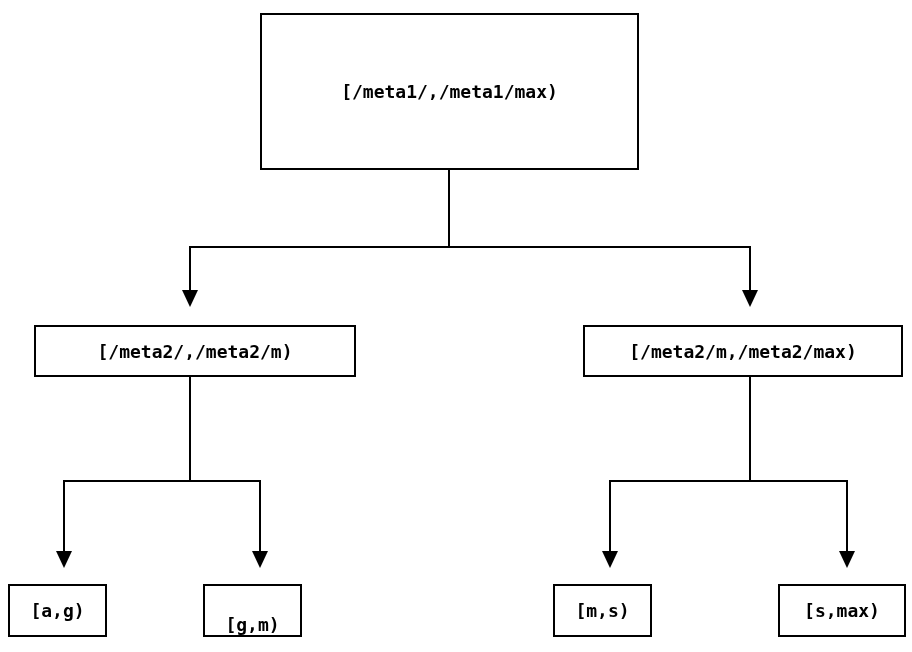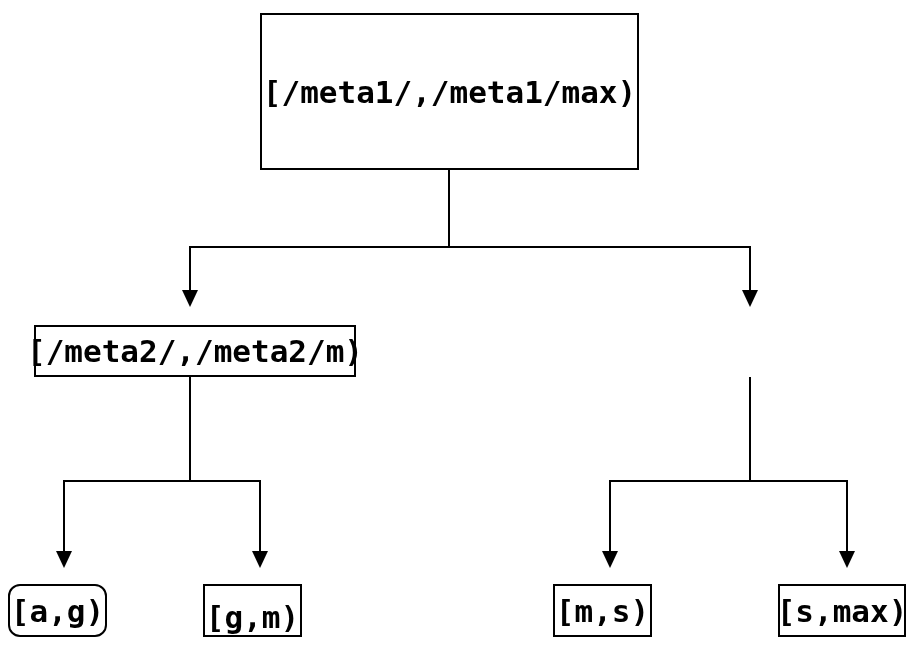--- a/index.html
+++ b/index.html
@@ -17,21 +17,21 @@
   }
   .node {
     position: absolute;
     box-sizing: border-box;
     border: 2px solid #000000;
     background: #ffffff;
     display: flex;
     align-items: center;
     justify-content: center;
     font-family: "DejaVu Sans Mono", "Liberation Mono", monospace;
-    font-size: 31px;
+    font-size: 18px;
     font-weight: bold;
     color: #000000;
     white-space: nowrap;
   }
   .edge-line {
     position: absolute;
     background: #000000;
   }
   .arrowhead {
     position: absolute;
@@ -39,35 +39,38 @@
     height: 0;
     border-left: 8px solid transparent;
     border-right: 8px solid transparent;
     border-top: 17px solid #000000;
   }
 
   
   .n-root { left: 260px; top: 13px;  width: 379px; height: 157px; }
   .n-l    { left: 23px;  top: 325px; width: 322px; height: 52px; margin-left: 11px;  }
   .n-r    { left: 583px; top: 325px; width: 320px; height: 52px;  }
-  .n-ll   { left: 8px;   top: 584px; width: 99px;  height: 53px; border-radius: 12px;  }
+  .n-ll   { left: 8px;   top: 584px; width: 99px;  height: 53px;  }
   .n-lr   { left: 203px; top: 584px; width: 99px;  height: 53px; align-items: flex-end;  }
   .n-rl   { left: 553px; top: 584px; width: 99px;  height: 53px;  }
   .n-rr   { left: 778px; top: 584px; width: 128px; height: 53px;  }
 </style>
 </head>
 <body>
 
 <div id="canvas">
 
   <div class="node n-root">
     <span>[/meta1/,/meta1/max)</span>
   </div>
   <div class="node n-l">
     <span>[/meta2/,/meta2/m)</span>
+  </div>
+  <div class="node n-r">
+    <span>[/meta2/m,/meta2/max)</span>
   </div>
   <div class="node n-ll">
     <span>[a,g)</span>
   </div>
   <div class="node n-lr">
     <span>[g,m)</span>
   </div>
   <div class="node n-rr">
     <span>[s,max)</span>
   </div>

